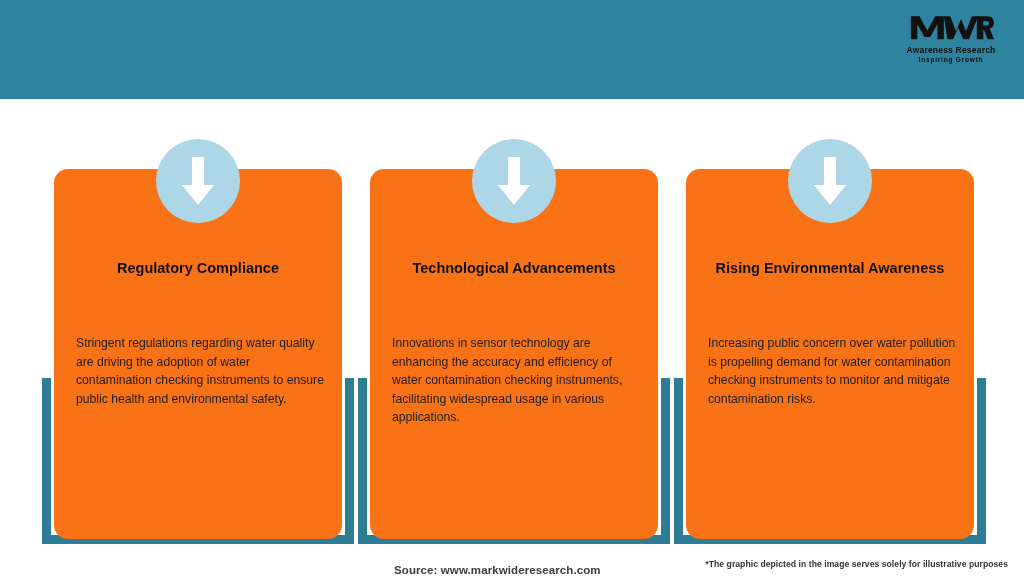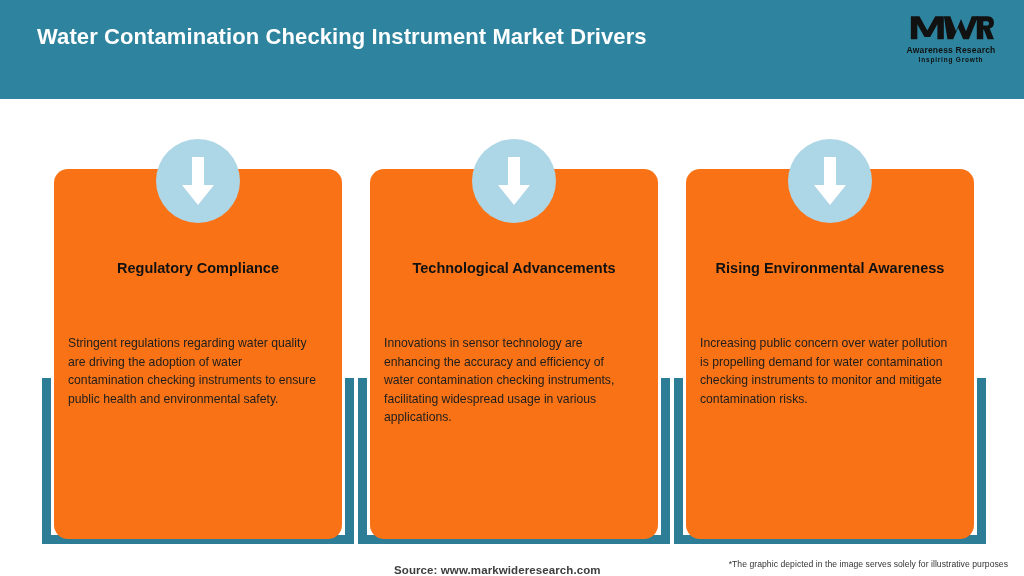--- a/index.html
+++ b/index.html
@@ -141,21 +141,21 @@
     width: 248px;
     text-align: center;
     font-size: 14.5px;
     font-weight: bold;
     color: #111111;
     line-height: 22px;
   }
 
   .card-body {
     position: absolute;
-    left: 14px;
+    left: 22px;
     top: 165px;
     width: 252px;
     text-align: left;
     font-size: 12.2px;
     font-weight: normal;
     color: #1d1d1d;
     line-height: 18.5px;
   }
 
   
@@ -168,31 +168,30 @@
     color: #3d3d3d;
     letter-spacing: 0.1px;
     white-space: nowrap;
     text-align: right;
   }
   .footer-disclaimer {
     position: absolute;
     right: 16px;
     top: 559px;
     font-size: 8.6px;
-    font-weight: normal;
+    font-weight: bold;
     color: #333333;
     letter-spacing: 0.05px;
     white-space: nowrap;
   }
 </style>
 </head>
 <body>
 
 <div class="header-band">
-  <div class="header-title">Water Contamination Checking Instrument Market Drivers</div>
 
   <div class="logo-block">
     <svg class="logo-mark" viewBox="0 0 120 42">
       <path d="M4 38 L4 6 L16 6 L27 26 L38 6 L50 6 L50 38 L41 38 L41 17 L31 35 L23 35 L13 17 L13 38 Z" fill="#111111"></path>
       <path d="M50 6 L59 6 L67 27 L74 10 L81 27 L89 6 L98 6 L85 38 L77 38 L70 22 L63 38 L55 38 Z" fill="#111111"></path>
       <path d="M96 38 L96 6 L111 6 C117 6 120 10 120 15 C120 19 118 22 114 23 L120 38 L111 38 L106 25 L105 25 L105 38 Z M105 13 L105 19 L110 19 C112 19 113 18 113 16 C113 14 112 13 110 13 Z" fill="#111111"></path>
     </svg>
     <span class="logo-name">Awareness Research</span>
     <span class="logo-tagline">Inspiring Growth</span>
   </div>

